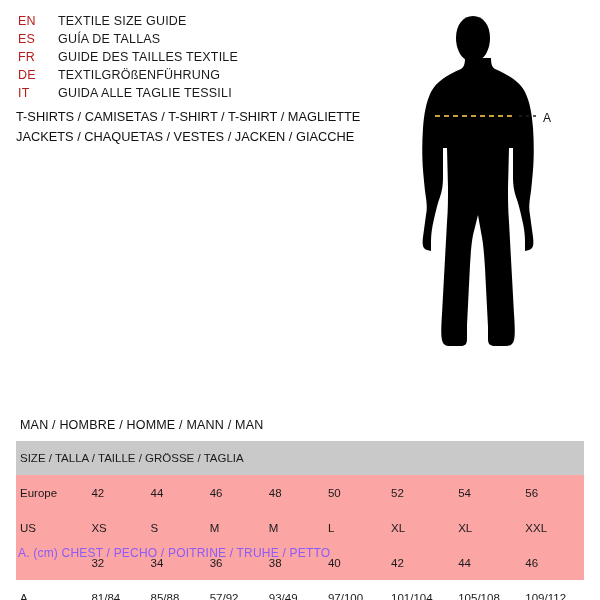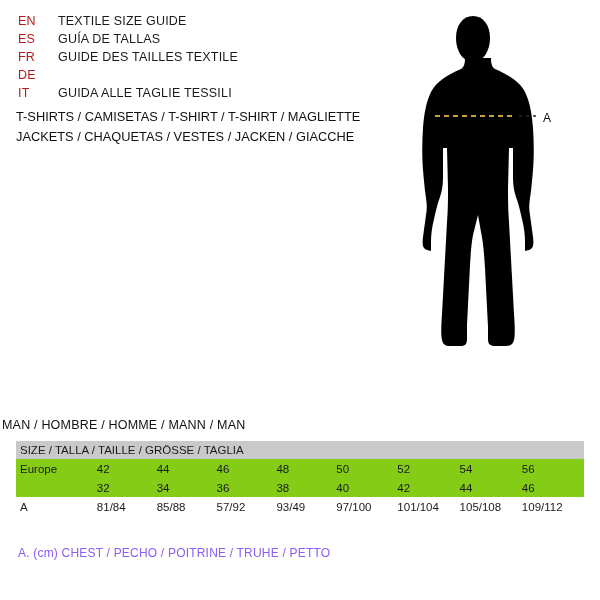--- a/index.html
+++ b/index.html
@@ -73,49 +73,49 @@
     left: 148px;
     top: 103px;
     font-size: 12px;
     color: #111;
     letter-spacing: .5px;
   }
 
   
   .man-header {
     position: absolute;
-    left: 2px;
+    left: 20px;
     top: 418px;
     font-size: 12.5px;
     font-weight: normal;
     letter-spacing: .2px;
     color: #111;
   }
 
   
   .size-table {
     position: absolute;
     left: 16px;
     top: 441px;
     width: 568px;
     border-collapse: collapse;
     font-size: 11.5px;
   }
   .size-table td {
-    padding: 0;
+    padding: 8px;
     height: 19px;
     vertical-align: middle;
     color: #1a1a1a;
   }
   .size-table tr.hdr td {
     background: #c9c9c9;
     height: 18px;
   }
   .size-table tr.band td {
-    background: #84cc16;
+    background: #fca5a5;
   }
   .size-table tr.plain td {
     background: #ffffff;
   }
   .cell-label {
     width: 86px;
     padding-left: 4px !important;
     text-align: left;
   }
   .cell-val {
@@ -146,20 +146,21 @@
     <div class="lang-row">
       <span class="lang-code">ES</span>
       <span class="lang-text">GUÍA DE TALLAS</span>
     </div>
     <div class="lang-row">
       <span class="lang-code">FR</span>
       <span class="lang-text">GUIDE DES TAILLES TEXTILE</span>
     </div>
     <div class="lang-row">
       <span class="lang-code">DE</span>
+      <span class="lang-text">TEXTILGRÖßENFÜHRUNG</span>
     </div>
     <div class="lang-row">
       <span class="lang-code">IT</span>
       <span class="lang-text">GUIDA ALLE TAGLIE TESSILI</span>
     </div>
   </div>
 
   <div class="cats">
     <div class="cat-line">T-SHIRTS / CAMISETAS / T-SHIRT / T-SHIRT / MAGLIETTE</div>
     <div class="cat-line">JACKETS / CHAQUETAS / VESTES / JACKEN / GIACCHE</div>
@@ -245,20 +246,31 @@
         <td class="cell-val">42</td>
         <td class="cell-val">44</td>
         <td class="cell-val">46</td>
         <td class="cell-val">48</td>
         <td class="cell-val">50</td>
         <td class="cell-val">52</td>
         <td class="cell-val">54</td>
         <td class="cell-val">56</td>
       </tr>
       <tr class="band">
+        <td class="cell-label">US</td>
+        <td class="cell-val">XS</td>
+        <td class="cell-val">S</td>
+        <td class="cell-val">M</td>
+        <td class="cell-val">M</td>
+        <td class="cell-val">L</td>
+        <td class="cell-val">XL</td>
+        <td class="cell-val">XL</td>
+        <td class="cell-val">XXL</td>
+      </tr>
+      <tr class="band">
         <td class="cell-label"></td>
         <td class="cell-val">32</td>
         <td class="cell-val">34</td>
         <td class="cell-val">36</td>
         <td class="cell-val">38</td>
         <td class="cell-val">40</td>
         <td class="cell-val">42</td>
         <td class="cell-val">44</td>
         <td class="cell-val">46</td>
       </tr>

